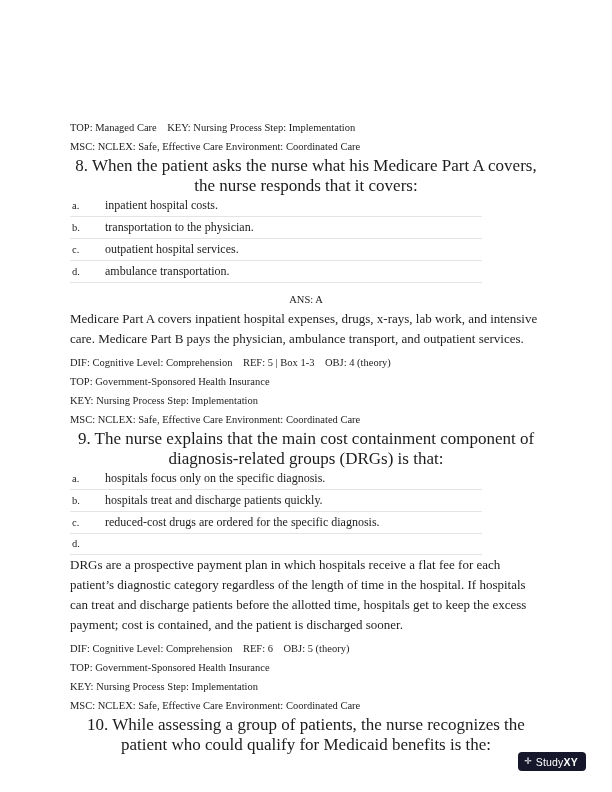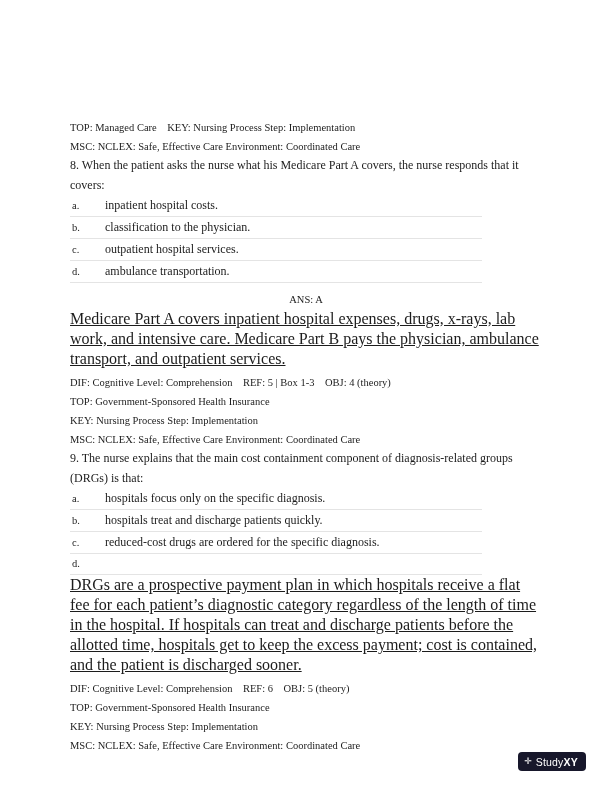--- a/index.html
+++ b/index.html
@@ -19,22 +19,23 @@
     left: 70px;
     width: 472px;
     margin-top: 48px;
   }
   .meta {
     font-size: 10.5px;
     line-height: 19px;
     white-space: pre-wrap;
   }
   .question {
-    font-size: 12px;
+    font-size: 17px;
     line-height: 19.5px;
+    text-align: center;
   }
   .option-row {
     display: flex;
     align-items: baseline;
     width: 412px;
     line-height: 18px;
     padding: 1px 0 1px 2px;
     border-bottom: 1px solid #e4e4e4;
     box-sizing: border-box;
   }
@@ -45,24 +46,23 @@
   .option-text {
     font-size: 12px;
   }
   .answer {
     font-size: 10.5px;
     line-height: 19px;
     margin-top: 7px;
     text-align: center;
   }
   .rationale {
-    font-size: 16px;
+    font-size: 13px;
     line-height: 20px;
     margin-bottom: 4px;
-    text-decoration: underline;
   }
   .brand-badge {
     position: absolute;
     right: 26px;
     bottom: 21px;
     height: 19px;
     display: flex;
     align-items: center;
     gap: 4px;
     background: #17172b;
@@ -89,21 +89,21 @@
   <div class="content">
       <div class="meta">TOP: Managed Care    KEY: Nursing Process Step: Implementation</div>
       <div class="meta">MSC: NCLEX: Safe, Effective Care Environment: Coordinated Care</div>
       <div class="question">8. When the patient asks the nurse what his Medicare Part A covers, the nurse responds that it covers:</div>
       <div class="option-row">
         <span class="option-letter">a.</span>
         <span class="option-text">inpatient hospital costs.</span>
       </div>
       <div class="option-row">
         <span class="option-letter">b.</span>
-        <span class="option-text">classification to the physician.</span>
+        <span class="option-text">transportation to the physician.</span>
       </div>
       <div class="option-row">
         <span class="option-letter">c.</span>
         <span class="option-text">outpatient hospital services.</span>
       </div>
       <div class="option-row">
         <span class="option-letter">d.</span>
         <span class="option-text">ambulance transportation.</span>
       </div>
       <div class="answer">ANS: A</div>
@@ -126,19 +126,20 @@
         <span class="option-text">reduced-cost drugs are ordered for the specific diagnosis.</span>
       </div>
       <div class="option-row">
         <span class="option-letter">d.</span>
       </div>
       <div class="rationale">DRGs are a prospective payment plan in which hospitals receive a flat fee for each patient’s diagnostic category regardless of the length of time in the hospital. If hospitals can treat and discharge patients before the allotted time, hospitals get to keep the excess payment; cost is contained, and the patient is discharged sooner.</div>
       <div class="meta">DIF: Cognitive Level: Comprehension    REF: 6    OBJ: 5 (theory)</div>
       <div class="meta">TOP: Government-Sponsored Health Insurance</div>
       <div class="meta">KEY: Nursing Process Step: Implementation</div>
       <div class="meta">MSC: NCLEX: Safe, Effective Care Environment: Coordinated Care</div>
+      <div class="question">10. While assessing a group of patients, the nurse recognizes the patient who could qualify for Medicaid benefits is the:</div>
     </div>
 
   <div class="brand-badge">
     <span class="brand-icon">✛</span>
     <span class="brand-text"><span>Study</span><span class="bold">XY</span></span>
   </div>
 </div>
 
 </body></html>

